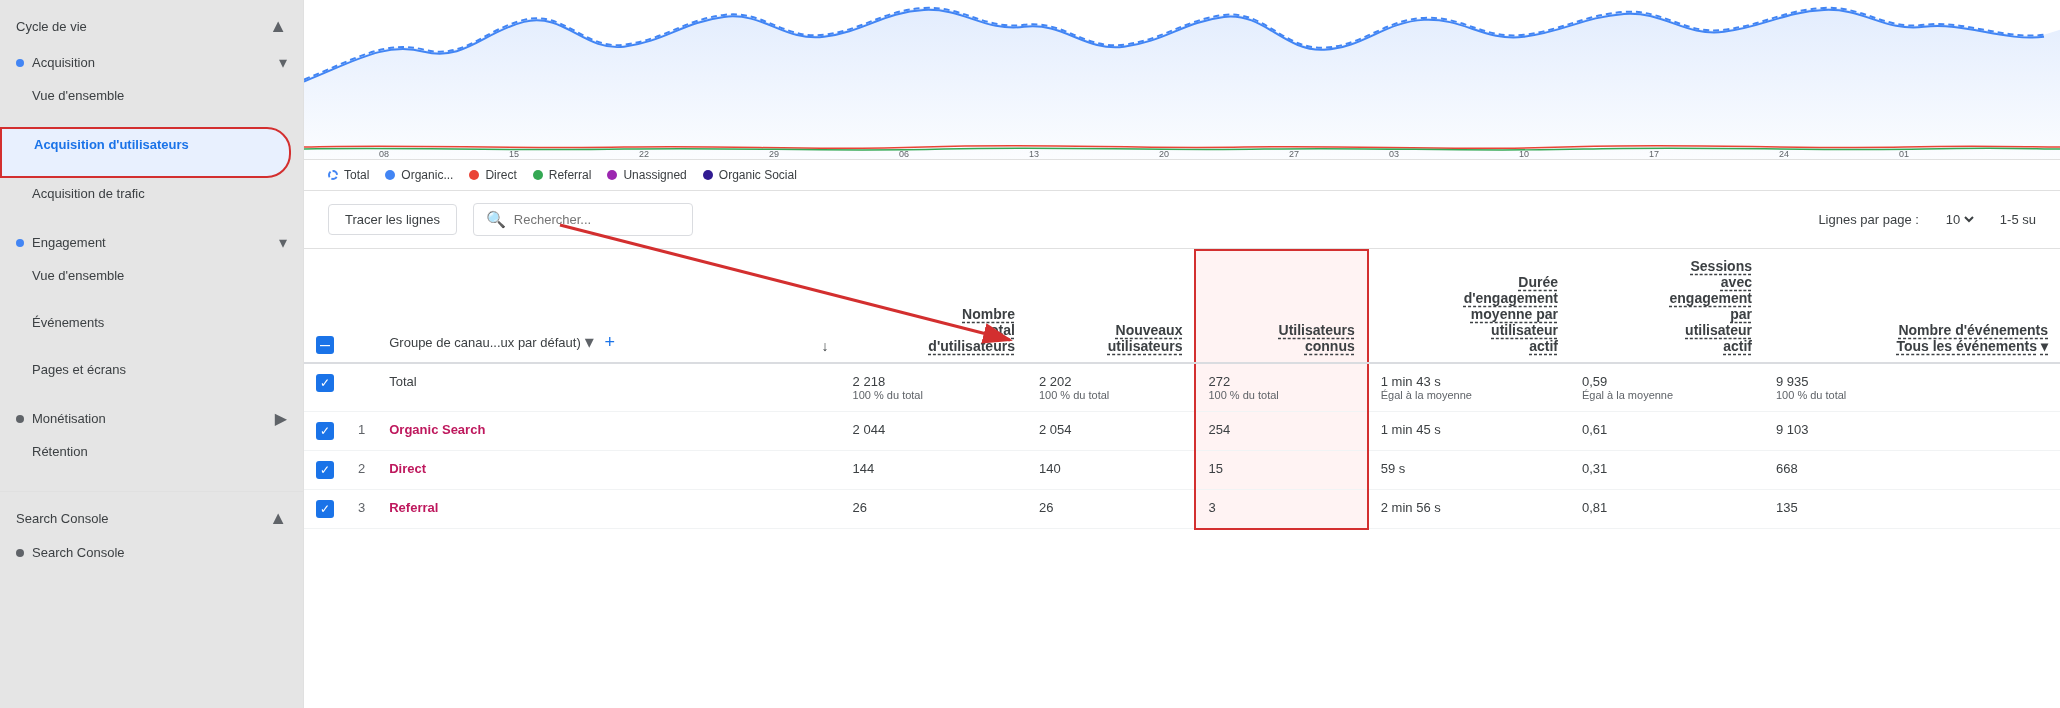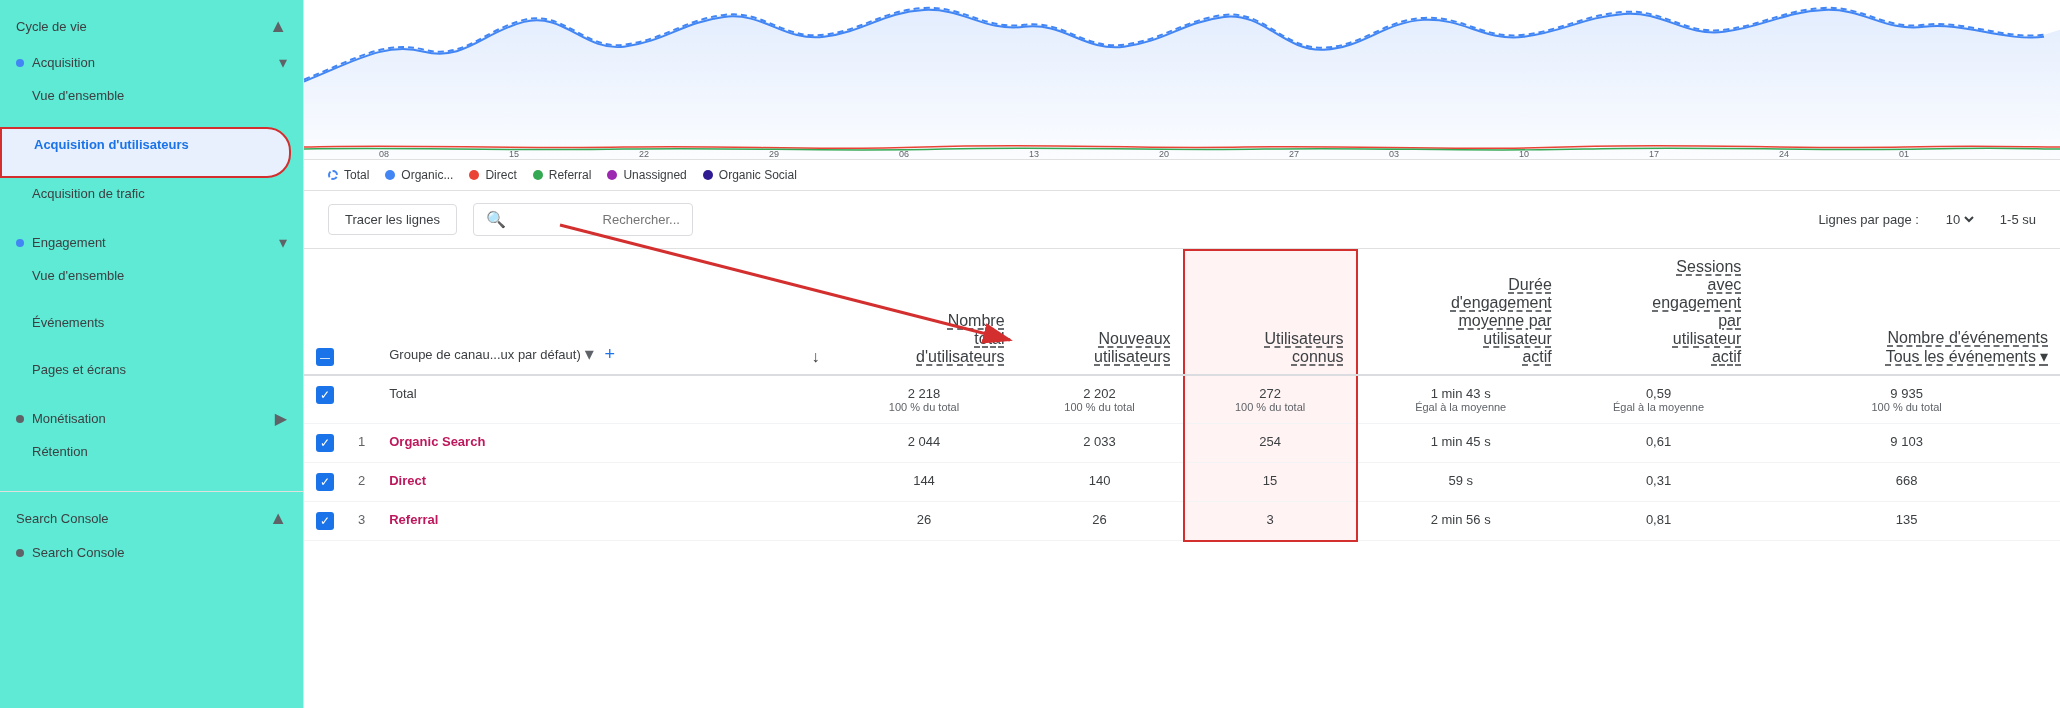--- a/index.html
+++ b/index.html
@@ -5,21 +5,21 @@
     * { box-sizing: border-box; margin: 0; padding: 0; }
     body { font-family: 'Google Sans', Arial, sans-serif; font-size: 13px; color: #3c4043; background: #fff; display: flex; height: 708px; overflow: hidden; }
 
     
     .sidebar {
       width: 304px;
       min-width: 304px;
       border-right: 1px solid #e0e0e0;
       display: flex;
       flex-direction: column;
-      background: #5eead4;
+      background: #e5e5e5;
       overflow-y: auto;
       padding-top: 8px;
     }
     .sidebar-section-header {
       display: flex;
       align-items: center;
       justify-content: space-between;
       padding: 8px 16px 8px 16px;
       font-size: 13px;
       font-weight: 500;
@@ -148,21 +148,20 @@
       width: 220px;
     }
     .search-icon { color: #5f6368; font-size: 16px; }
     .search-input {
       border: none;
       outline: none;
       font-size: 13px;
       color: #ef4444;
       width: 100%;
       background: transparent;
-      text-align: right;
     }
     .select-box {
       border: none;
       font-size: 13px;
       color: #3c4043;
       cursor: pointer;
       background: transparent;
     }
 
     
@@ -173,22 +172,22 @@
     }
     table {
       width: 100%;
       border-collapse: collapse;
     }
     thead tr {
       border-bottom: 1px solid #e0e0e0;
     }
     thead th {
       padding: 8px 12px;
-      font-size: 16px;
-      font-weight: 400;
+      font-size: 14px;
+      font-weight: 700;
       color: #3c4043;
       text-align: right;
       vertical-align: bottom;
       border-bottom: 2px solid #dadce0;
       white-space: nowrap;
     }
     thead th.left { text-align: left; }
     thead th .col-label {
       display: flex;
       flex-direction: column;
@@ -198,21 +197,21 @@
       text-decoration: underline;
       text-decoration-style: dashed;
       text-underline-offset: 3px;
     }
     tbody tr {
       border-bottom: 1px solid #f1f3f4;
     }
     tbody td {
       padding: 10px 12px;
       font-size: 13px;
-      text-align: center;
+      text-align: left;
       vertical-align: top;
     }
     tbody td.left { text-align: left; }
     .sub-text {
       font-size: 11px;
       color: #5f6368;
     }
     .checkbox-cell {
       width: 40px;
       text-align: center !important;
@@ -558,21 +557,21 @@
             <span class="checkbox checked"></span>
           </td>
           <td class="left rank-cell">
             <span>1</span>
           </td>
           <td class="left">
             <span class="channel-name">Organic Search</span>
           </td>
           <td></td>
           <td>2 044</td>
-          <td>2 033</td>
+          <td>2 054</td>
           <td class="highlighted">254</td>
           <td>1 min 45 s</td>
           <td>0,61</td>
           <td>9 103</td>
         </tr>
 
         <tr>
           <td class="checkbox-cell left">
             <span class="checkbox checked"></span>
           </td>

